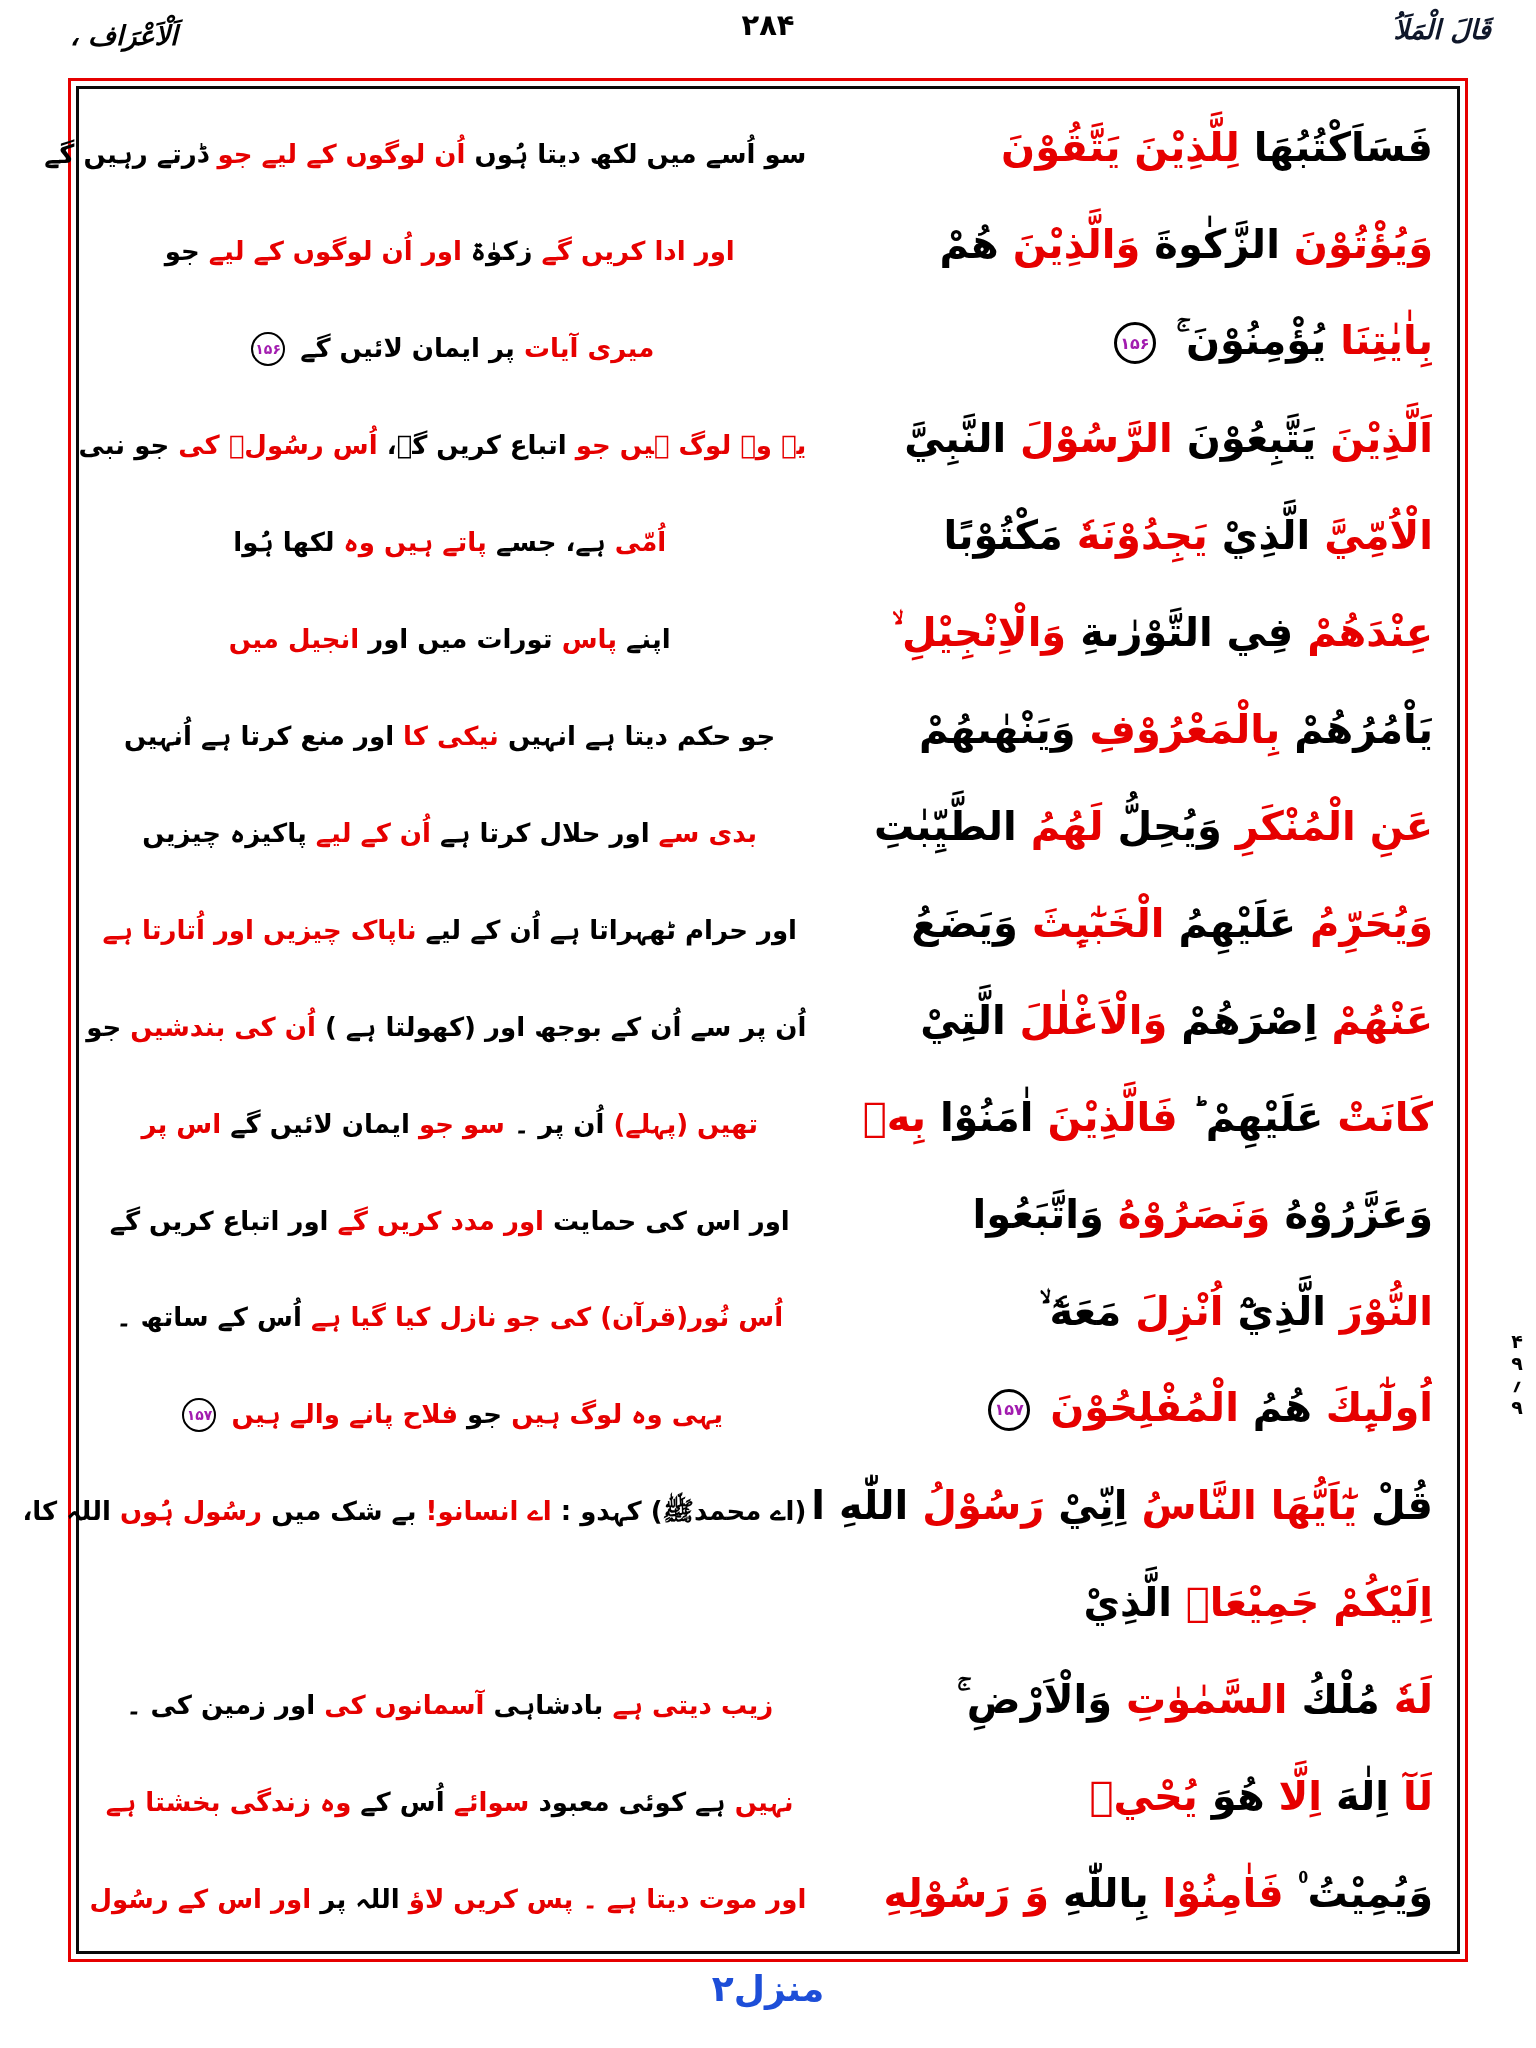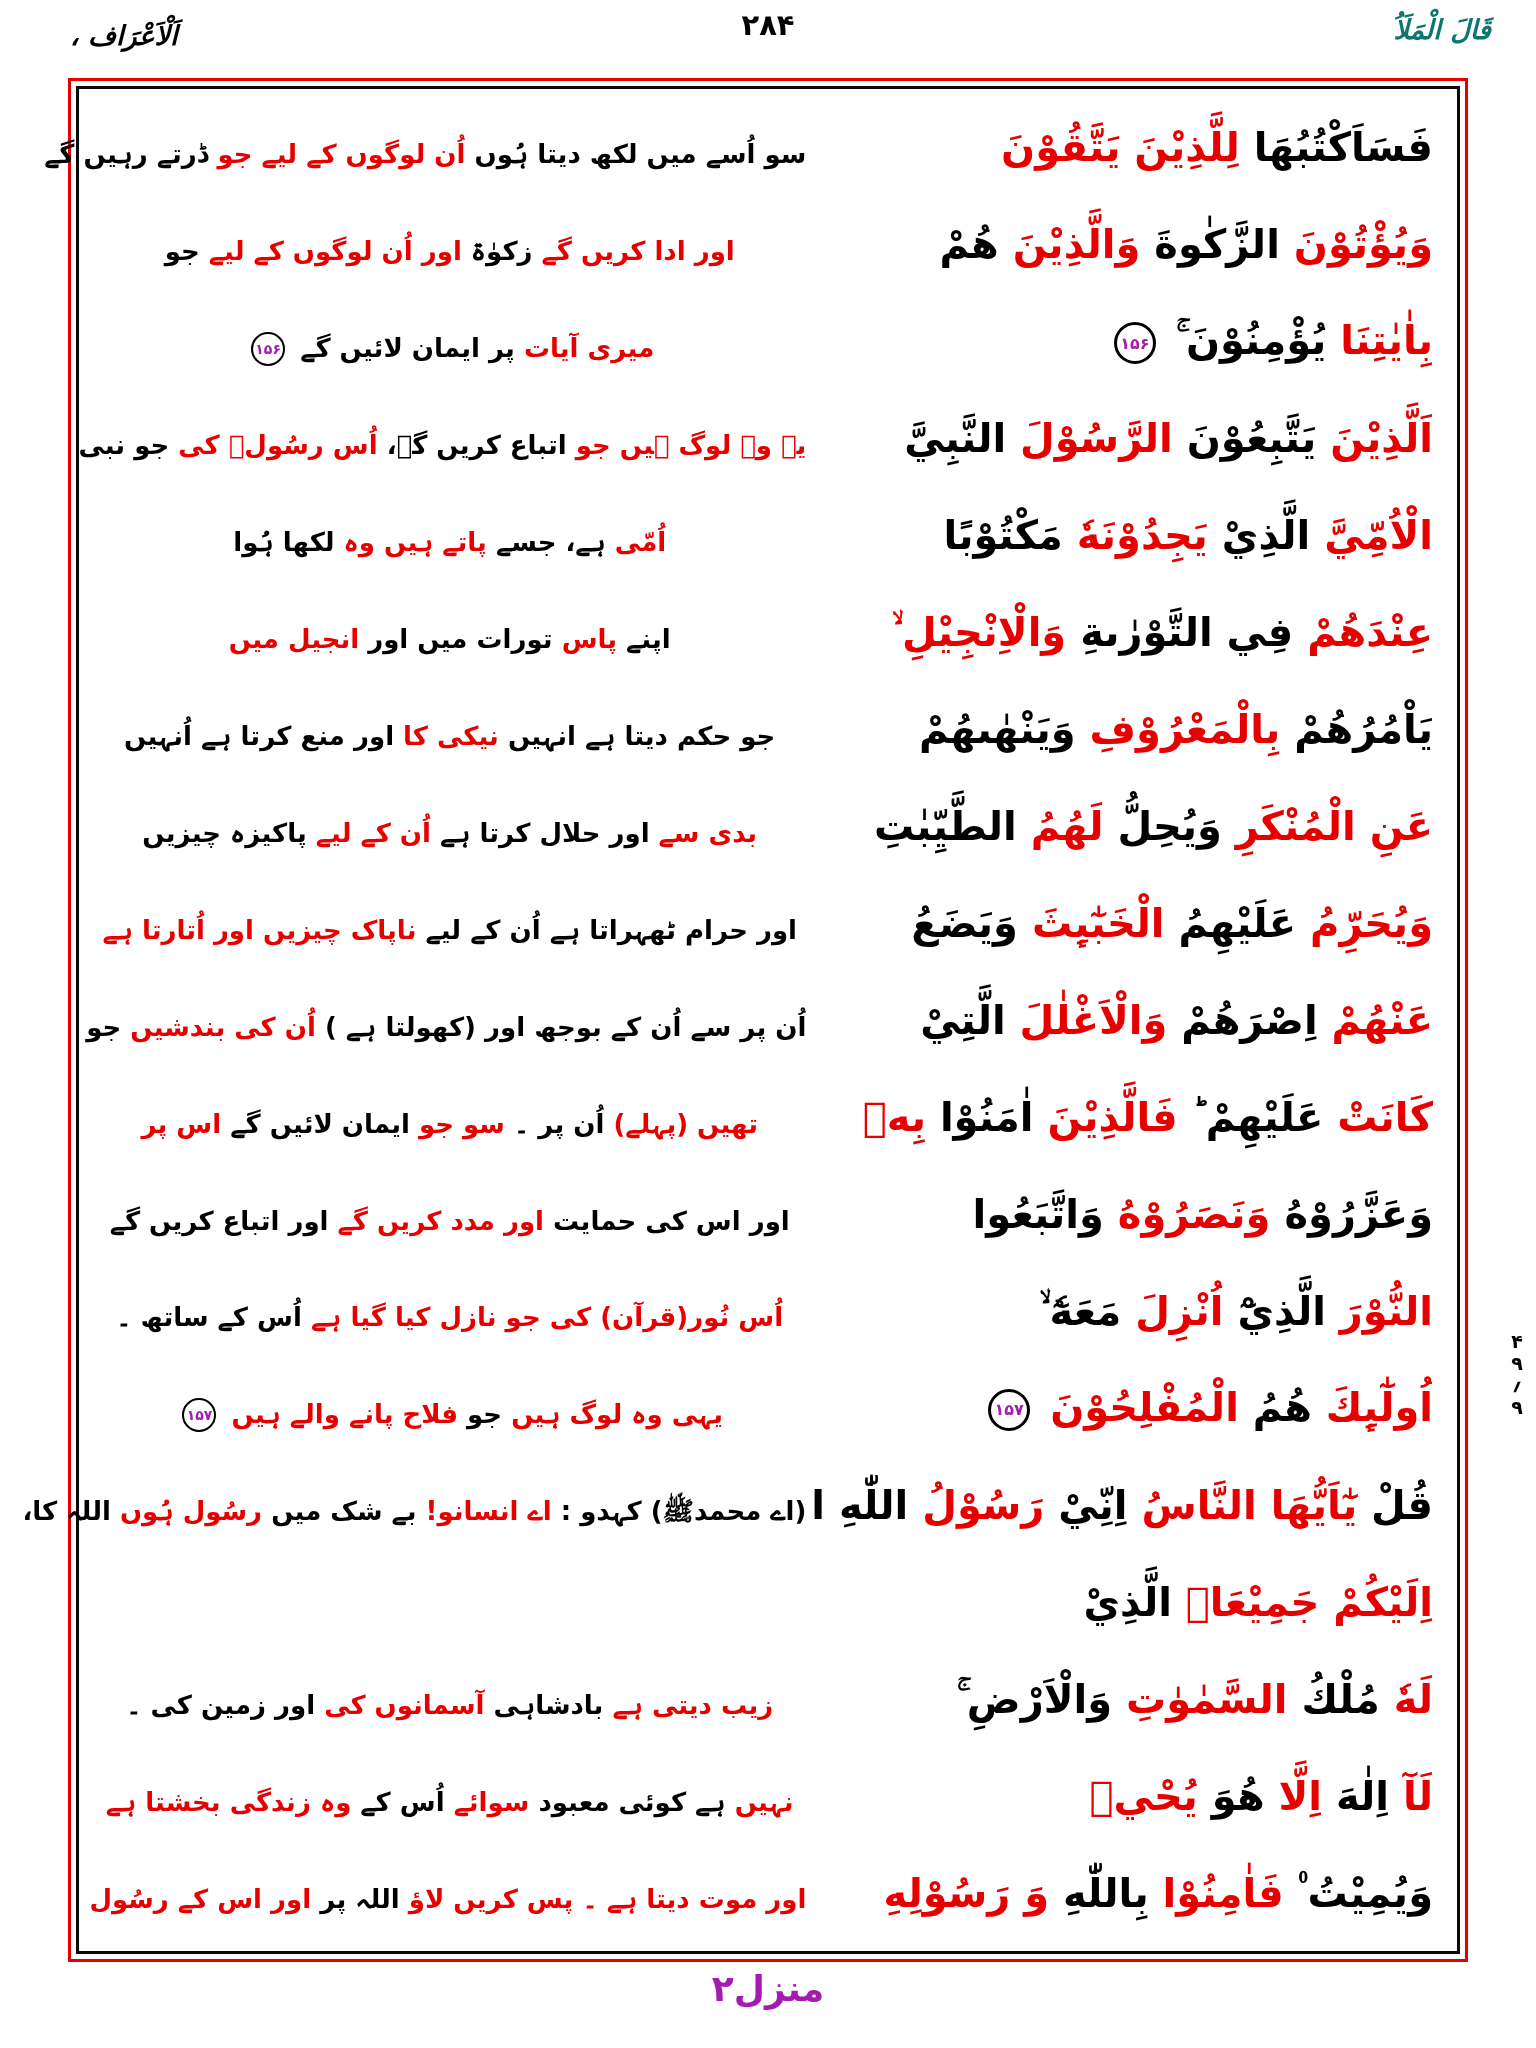--- a/index.html
+++ b/index.html
@@ -4,21 +4,21 @@
 <style>
   html,body{margin:0;padding:0;}
   body{
     width:1536px;height:2048px;position:relative;background:#ffffff;
     font-family:"DejaVu Sans",sans-serif;overflow:hidden;
   }
   
   .hdr{position:absolute;top:0;left:0;width:100%;height:78px;}
   .hdr-left{position:absolute;left:70px;top:20px;font-size:27px;font-weight:bold;font-style:italic;color:#000;}
   .hdr-center{position:absolute;left:0;right:0;top:8px;text-align:center;font-size:29px;font-weight:bold;color:#000;}
-  .hdr-right{position:absolute;right:45px;top:14px;font-size:27px;font-weight:bold;font-style:italic;color:#0f766e;}
+  .hdr-right{position:absolute;right:45px;top:14px;font-size:27px;font-weight:bold;font-style:italic;color:#0f172a;}
   
   .frame{position:absolute;left:68px;top:78px;width:1400px;height:1884px;border:3px solid #e60000;box-sizing:border-box;}
   .frame-inner{position:absolute;left:5px;top:5px;right:5px;bottom:5px;border:3px solid #0a0a0a;box-sizing:border-box;}
   
   .rows{
     position:absolute;left:14px;top:10px;right:18px;bottom:10px;
     display:flex;flex-direction:column;justify-content:space-around;
   }
   .row{flex:1;display:flex;direction:rtl;align-items:center;}
   .cell{box-sizing:border-box;}
@@ -41,21 +41,21 @@
   .cell-urdu .verse{width:30px;height:30px;font-size:14px;border-width:2.5px;}
   
   .margin-note{
     position:absolute;right:8px;top:1330px;width:26px;
     writing-mode:vertical-rl;text-orientation:upright;
     font-size:19px;font-weight:bold;color:#000;letter-spacing:2px;
   }
   
   .footer{
     position:absolute;left:0;right:0;top:1968px;text-align:center;
-    font-size:36px;font-weight:bold;color:#a21caf;
+    font-size:36px;font-weight:bold;color:#1d4ed8;
   }
 </style>
 </head>
 <body>
 
 <div class="hdr">
   <div class="hdr-left">اَلْاَعْرَاف ،</div>
   <div class="hdr-center">۲۸۴</div>
   <div class="hdr-right">قَالَ الْمَلَاُ</div>
 </div>

